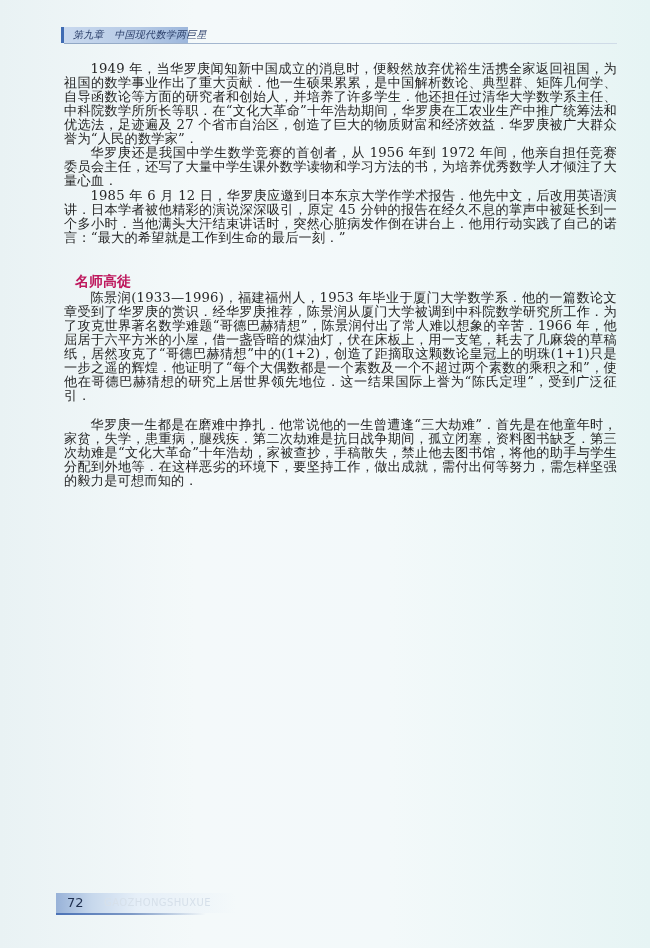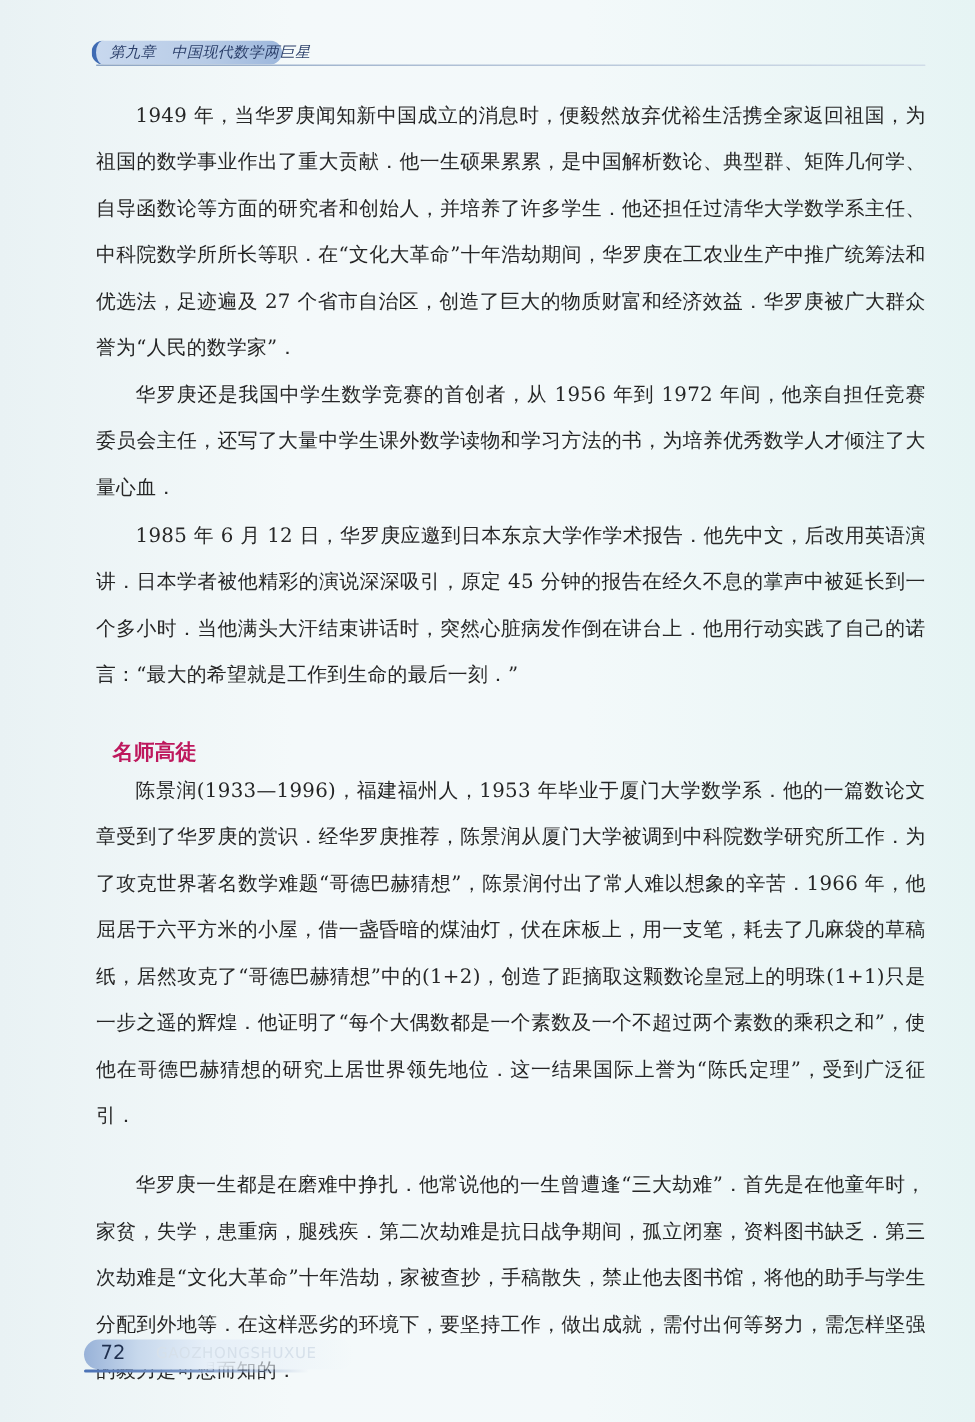--- a/index.html
+++ b/index.html
@@ -1,15 +1,15 @@
 <!DOCTYPE html>
 <html><head>
   <meta charset="utf-8">
   <style>
-    * { margin: 0; padding: 0; box-sizing: border-box; border-radius: 23px; }
+    * { margin: 0; padding: 0; box-sizing: border-box; }
     html, body {
       width: 650px;
       height: 948px;
       overflow: hidden;
     }
     body {
       background: linear-gradient(90deg, #e9f2f4 0%, #f4f9fa 30%, #f3f9fa 60%, #e6f4f4 100%);
       font-family: "DejaVu Serif", "Liberation Serif", serif;
       color: #2a2a2a;
       position: relative;
@@ -59,21 +59,21 @@
 
     
     .content {
       position: absolute;
       left: 64px;
       top: 62px;
       width: 553px;
     }
     .para {
       font-size: 13.2px;
-      line-height: 31px;
+      line-height: 14px;
       text-indent: 2em;
       text-align: justify;
       color: #262626;
       letter-spacing: 0.2px;
     }
     .section-title {
       font-family: "DejaVu Sans", "Liberation Sans", sans-serif;
       font-size: 14px;
       font-weight: bold;
       color: #be185d;

